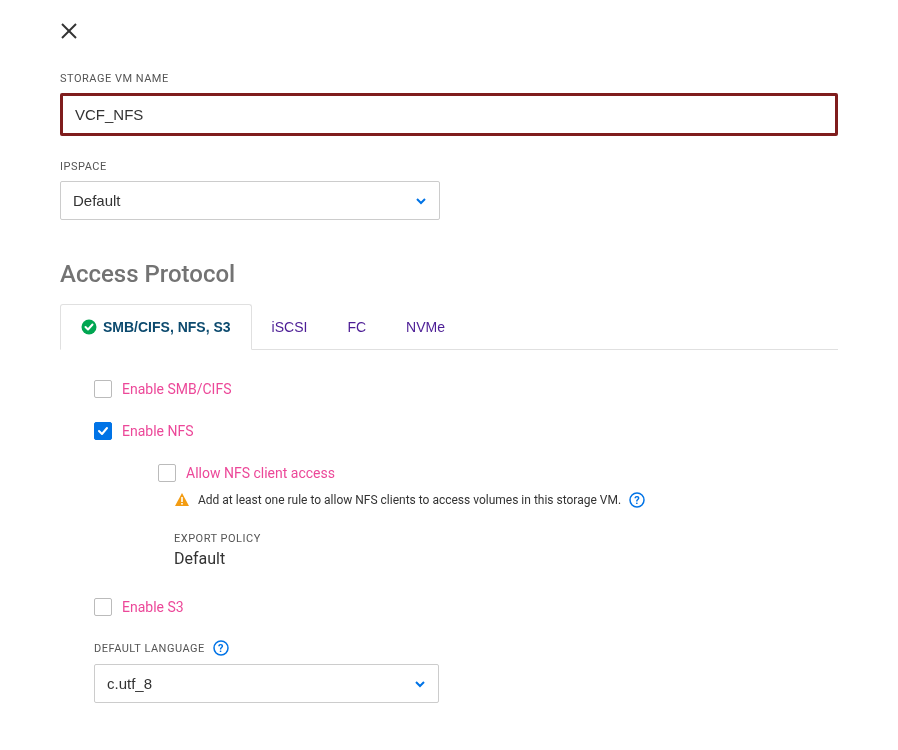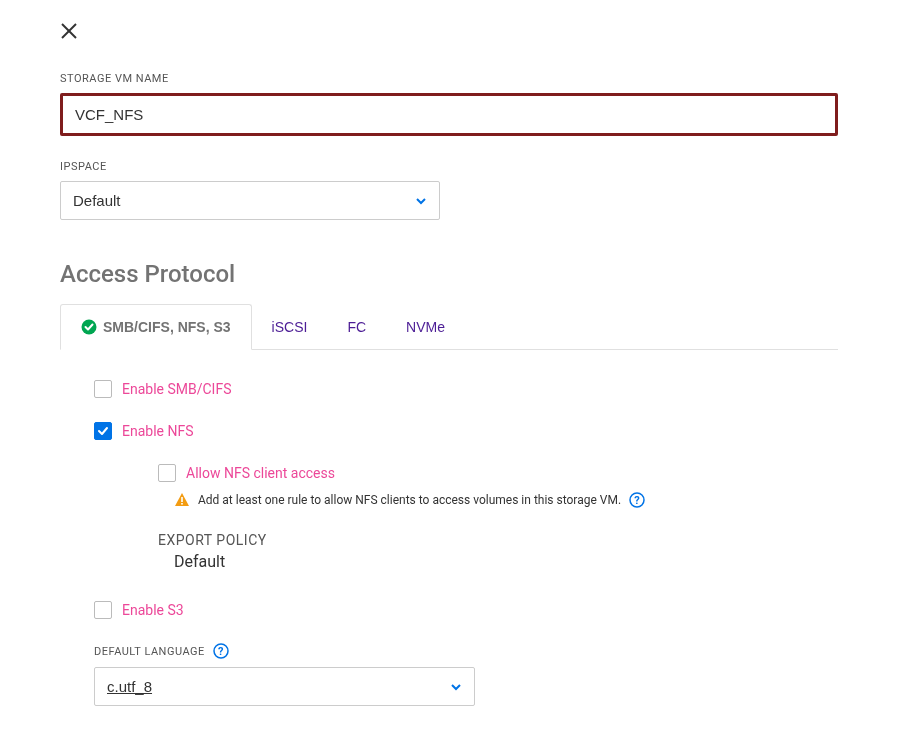--- a/index.html
+++ b/index.html
@@ -99,21 +99,21 @@
       border: none;
       display: flex;
       align-items: center;
       gap: 6px;
     }
     .tab.active {
       background: #fff;
       border: 1px solid #e0e0e0;
       border-bottom: 1px solid #fff;
       margin-bottom: -1px;
-      color: #737373;
+      color: #0c4a6e;
       font-weight: 700;
       border-radius: 3px 3px 0 0;
     }
     .tab-check-icon {
       width: 16px;
       height: 16px;
       flex-shrink: 0;
     }
     .checkbox-row {
       display: flex;
@@ -167,37 +167,37 @@
     .warning-text {
       font-size: 12px;
       color: #333;
     }
     .help-icon {
       width: 16px;
       height: 16px;
       flex-shrink: 0;
     }
     .policy-label {
-      font-size: 14px;
+      font-size: 11px;
       letter-spacing: 0.5px;
       color: #555;
+      margin-left: 16px;
       margin-bottom: 4px;
     }
     .policy-value {
       font-size: 16px;
       color: #333;
       margin-left: 16px;
     }
     .lang-section {
       margin-left: 34px;
     }
     .lang-select-wrapper {
       position: relative;
-      width: 381px;
-      text-decoration: underline;
+      width: 345px;
     }
   </style>
 </head>
 <body>
 
 <div class="header-row">
   <button class="close-btn">
     <svg width="18" height="18" viewBox="0 0 18 18">
       <line x1="2" y1="2" x2="16" y2="16" stroke="#333" stroke-width="2"></line>
       <line x1="16" y1="2" x2="2" y2="16" stroke="#333" stroke-width="2"></line>

